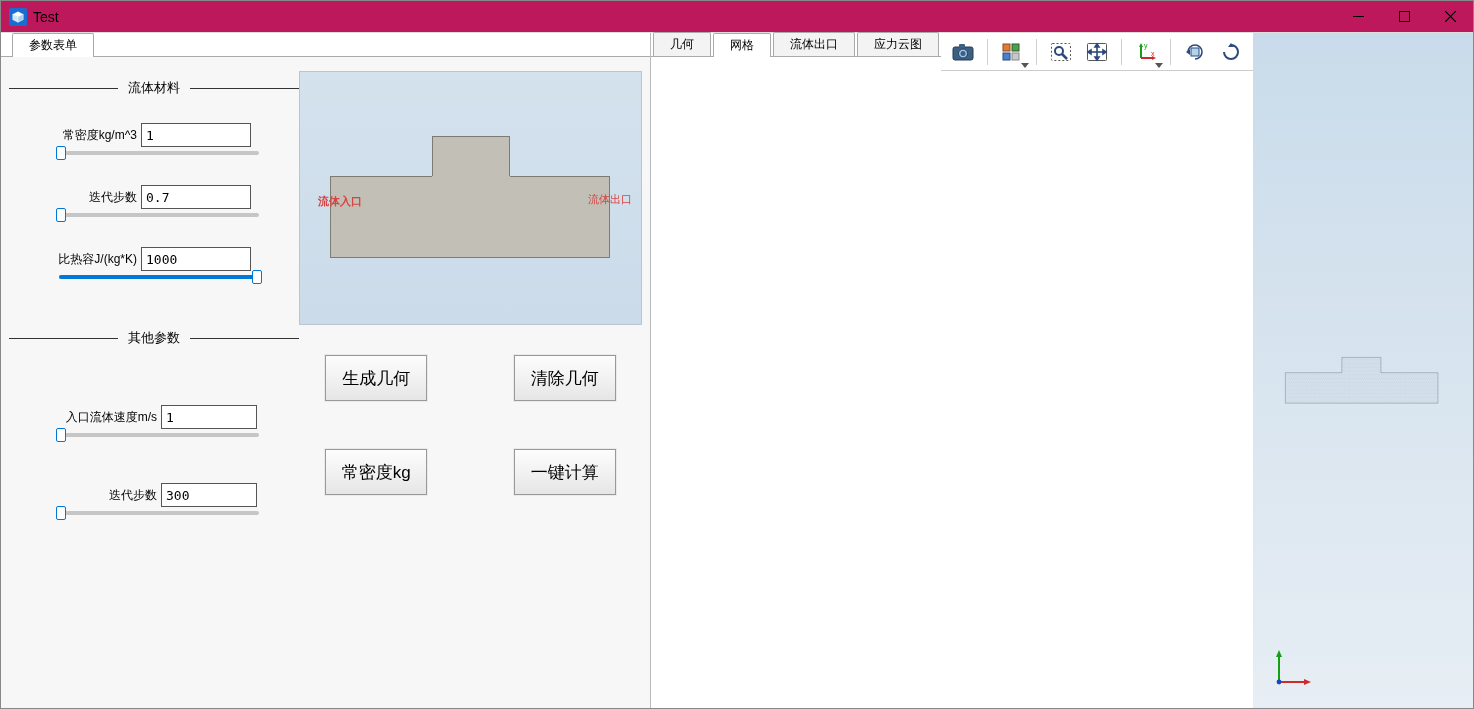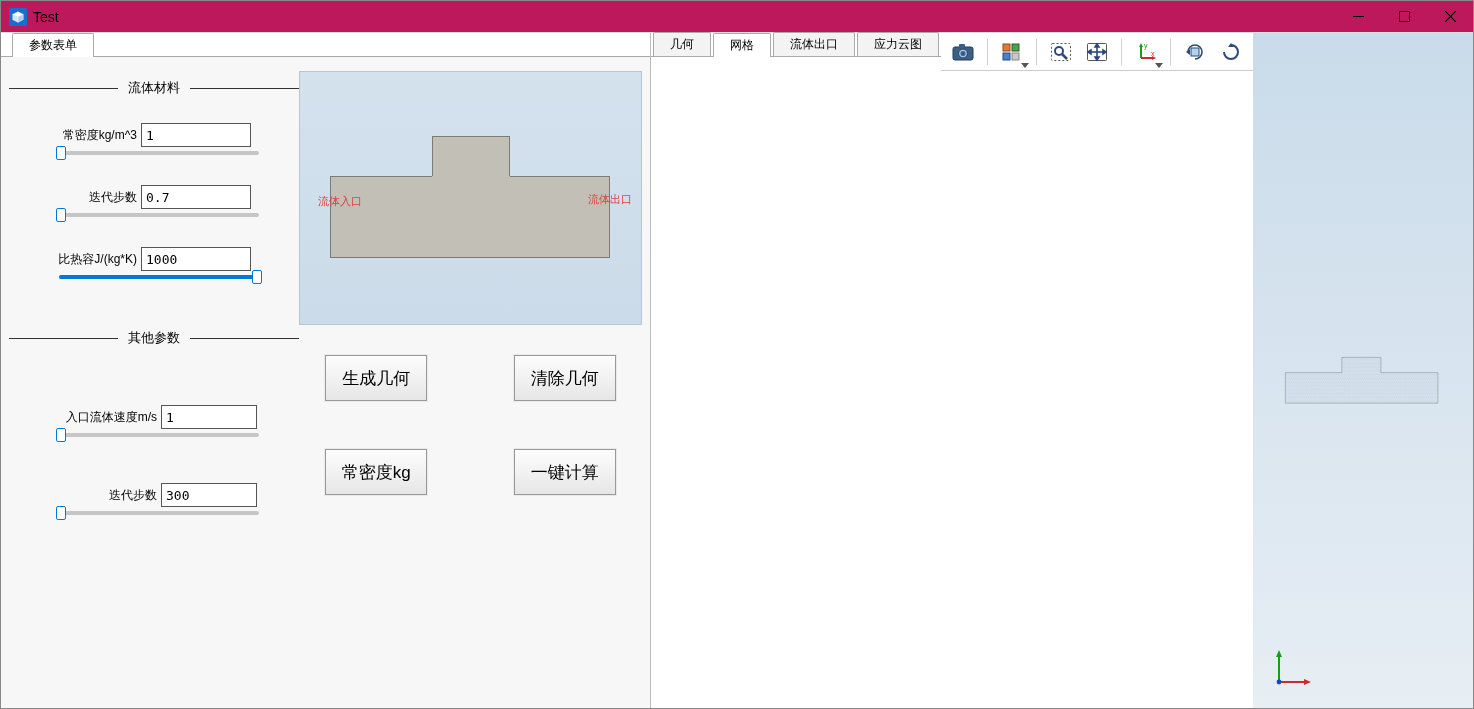--- a/index.html
+++ b/index.html
@@ -176,21 +176,21 @@
                 <div class="slider-thumb" style="left:-3px"></div>
               </div>
           </div>
         </div>
 
         <div class="preview-col">
           <div class="geo-preview">
             <div class="geo-shape" style="left:132px; top:64px; width:78px; height:41px; border-bottom:none;"></div>
             <div class="geo-shape" style="left:30px; top:104px; width:280px; height:82px;"></div>
             <div style="position:absolute; left:132px; top:104px; width:78px; height:2px; background:#c2c0b6;"></div>
-            <div class="geo-label" style="left:18px; top:122px;">流体入口</div>
+            <div class="geo-label" style="left:18px; top:122px;font-weight:bold;">流体入口</div>
             <div class="geo-label" style="left:288px; top:120px;">流体出口</div>
           </div>
 
           <div class="btn-grid">
             <button class="btn">生成几何</button>
             <button class="btn">清除几何</button>
             <button class="btn">常密度kg</button>
             <button class="btn">一键计算</button>
           </div>
         </div>

